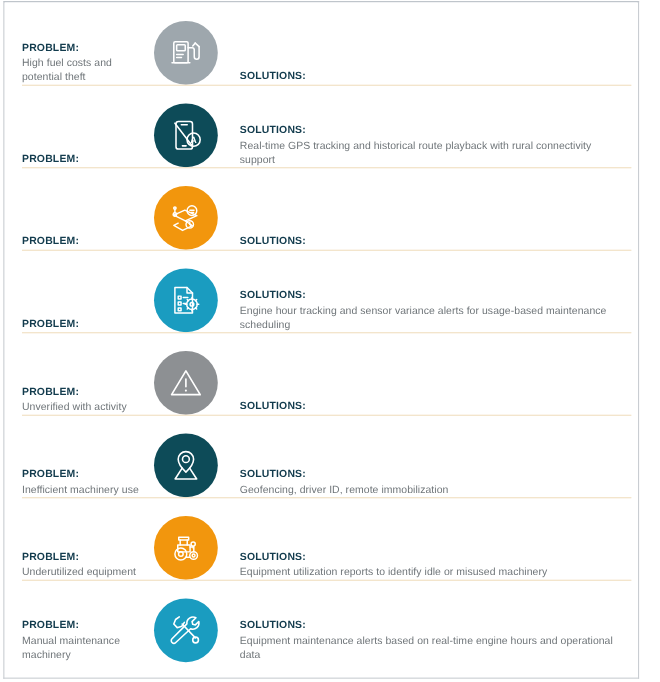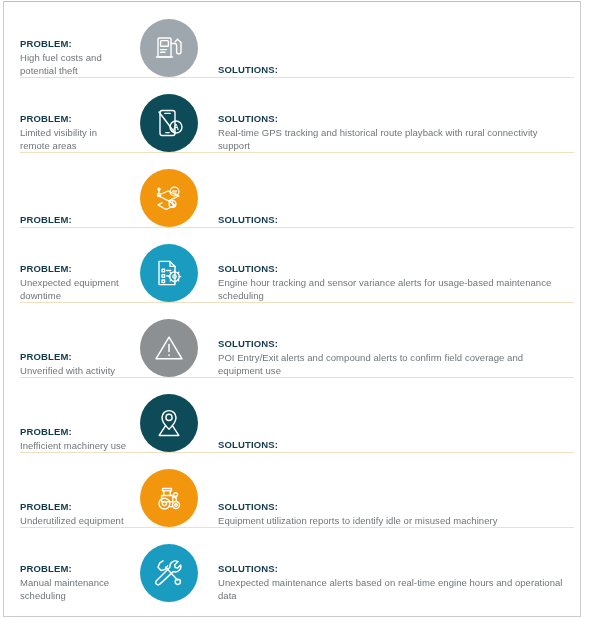--- a/index.html
+++ b/index.html
@@ -116,21 +116,20 @@
     </svg>
             </div>
           </div>
           <div class="col-solution">
             <div class="label">SOLUTIONS:</div>
           </div>
         </div>
         <div class="row">
           <div class="col-problem">
             <div class="label">PROBLEM:</div>
-            <div class="body">Limited visibility in remote areas</div>
           </div>
           <div class="col-icon">
             <div class="circle" style="background: rgb(13, 75, 88);">
     <svg width="32" height="32" viewBox="0 0 32 32" fill="none" stroke="#ffffff" stroke-width="1.4" stroke-linecap="round" stroke-linejoin="round">
       <rect x="7" y="3.5" width="15" height="25" rx="2.2"></rect>
       <line x1="11.8" y1="6.4" x2="17.2" y2="6.4"></line>
       <line x1="12.8" y1="25.6" x2="16.2" y2="25.6"></line>
       <line x1="6" y1="5" x2="22" y2="26"></line>
       <circle cx="23" cy="20" r="6" fill="none"></circle>
       <text x="23" y="23.4" font-size="8.2" font-family="Liberation Sans, sans-serif" fill="#ffffff" stroke="none" text-anchor="middle" font-weight="bold">A</text>
@@ -161,21 +160,20 @@
     </svg>
             </div>
           </div>
           <div class="col-solution">
             <div class="label">SOLUTIONS:</div>
           </div>
         </div>
         <div class="row">
           <div class="col-problem">
             <div class="label">PROBLEM:</div>
-            <div class="body">Unexpected equipment downtime</div>
           </div>
           <div class="col-icon">
             <div class="circle" style="background: rgb(26, 156, 192);">
     <svg width="32" height="32" viewBox="0 0 32 32" fill="none" stroke="#ffffff" stroke-width="1.35" stroke-linecap="round" stroke-linejoin="round">
       <path d="M6 4.4h11l5 5v18.2H6z"></path>
       <path d="M17 4.4v5h5"></path>
       <path d="M9 12.2h2.6v2.6H9z"></path>
       <path d="M9 17.6h2.6v2.6H9z"></path>
       <path d="M9 23h2.6v2.6H9z"></path>
       <path d="M13.6 13.5h4.2M13.6 18.9h2.6"></path>
@@ -200,39 +198,39 @@
             <div class="circle" style="background: rgb(141, 144, 147);">
     <svg width="32" height="32" viewBox="0 0 32 32" fill="none" stroke="#ffffff" stroke-width="1.5" stroke-linecap="round" stroke-linejoin="round">
       <path d="M16 5.2L29 26.8H3z"></path>
       <line x1="16" y1="12.6" x2="16" y2="19.6"></line>
       <circle cx="16" cy="23.1" r="0.95" fill="#ffffff" stroke="none"></circle>
     </svg>
             </div>
           </div>
           <div class="col-solution">
             <div class="label">SOLUTIONS:</div>
-            <div class="body">POI Entry/Exit alerts and compound alerts to confirm field coverage and equipment use</div>
           </div>
         </div>
         <div class="row">
           <div class="col-problem">
             <div class="label">PROBLEM:</div>
             <div class="body">Inefficient machinery use</div>
           </div>
           <div class="col-icon">
             <div class="circle" style="background: rgb(13, 75, 88);">
     <svg width="32" height="32" viewBox="0 0 32 32" fill="none" stroke="#ffffff" stroke-width="1.45" stroke-linecap="round" stroke-linejoin="round">
       <path d="M16 3.6c-3.9 0-7 3.1-7 7 0 5.2 7 11.6 7 11.6s7-6.4 7-11.6c0-3.9-3.1-7-7-7z"></path>
       <circle cx="16" cy="10.4" r="3.1"></circle>
       <path d="M12.6 18.6L6.2 28.4h19.6l-6.4-9.8"></path>
     </svg>
             </div>
           </div>
           <div class="col-solution">
             <div class="label">SOLUTIONS:</div>
+            <div class="body">Geofencing, driver ID, remote immobilization</div>
           </div>
         </div>
         <div class="row">
           <div class="col-problem">
             <div class="label">PROBLEM:</div>
             <div class="body">Underutilized equipment</div>
           </div>
           <div class="col-icon">
             <div class="circle" style="background: rgb(242, 150, 13);">
     <svg width="32" height="32" viewBox="0 0 32 32" fill="none" stroke="#ffffff" stroke-width="1.35" stroke-linecap="round" stroke-linejoin="round">
@@ -251,32 +249,32 @@
             </div>
           </div>
           <div class="col-solution">
             <div class="label">SOLUTIONS:</div>
             <div class="body">Equipment utilization reports to identify idle or misused machinery</div>
           </div>
         </div>
         <div class="row">
           <div class="col-problem">
             <div class="label">PROBLEM:</div>
-            <div class="body">Manual maintenance scheduling</div>
+            <div class="body">Manual maintenance machinery</div>
           </div>
           <div class="col-icon">
             <div class="circle" style="background: rgb(26, 156, 192);">
     <svg width="32" height="32" viewBox="0 0 32 32" fill="none" stroke="#ffffff" stroke-width="1.45" stroke-linecap="round" stroke-linejoin="round">
       <path d="M26.6 4.6l-3.5 3.5.6 2.4 2.4.6 3.1-3.1a5.6 5.6 0 0 1-7.4 6.6L8.3 27.1a2.4 2.4 0 1 1-3.4-3.4L18.4 10.2a5.6 5.6 0 0 1 8.2-5.6z" transform="translate(-1.5 0)"></path>
       <path d="M24.6 22.9l-12-12.6"></path>
       <path d="M10 3.8l-3.4 2.4-1.6 4.1 3.1 3.3 4.2-1.3 2.3-3.5"></path>
       <circle cx="24.8" cy="24.8" r="2.6"></circle>
     </svg>
             </div>
           </div>
           <div class="col-solution">
             <div class="label">SOLUTIONS:</div>
-            <div class="body">Unexpected maintenance alerts based on real-time engine hours and operational data</div>
+            <div class="body">Equipment maintenance alerts based on real-time engine hours and operational data</div>
           </div>
         </div>
       </div>
   </div>
 </div>
 
 </body></html>

